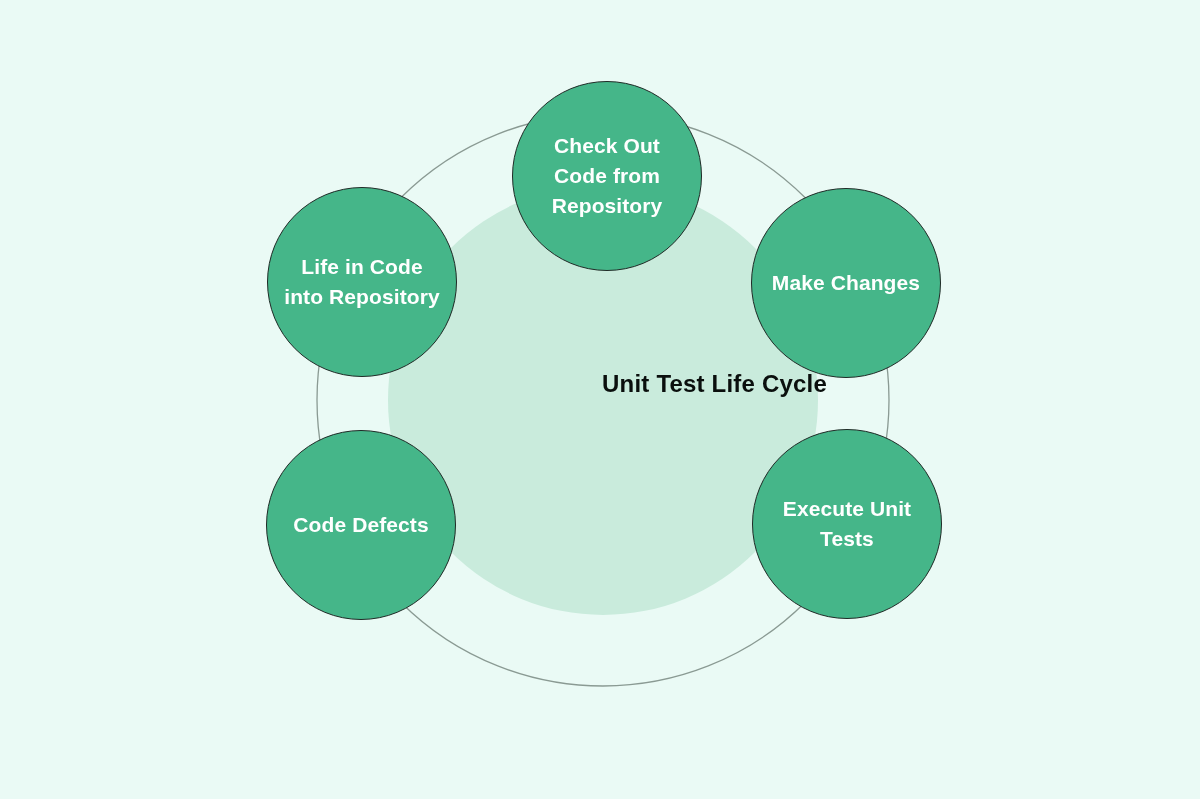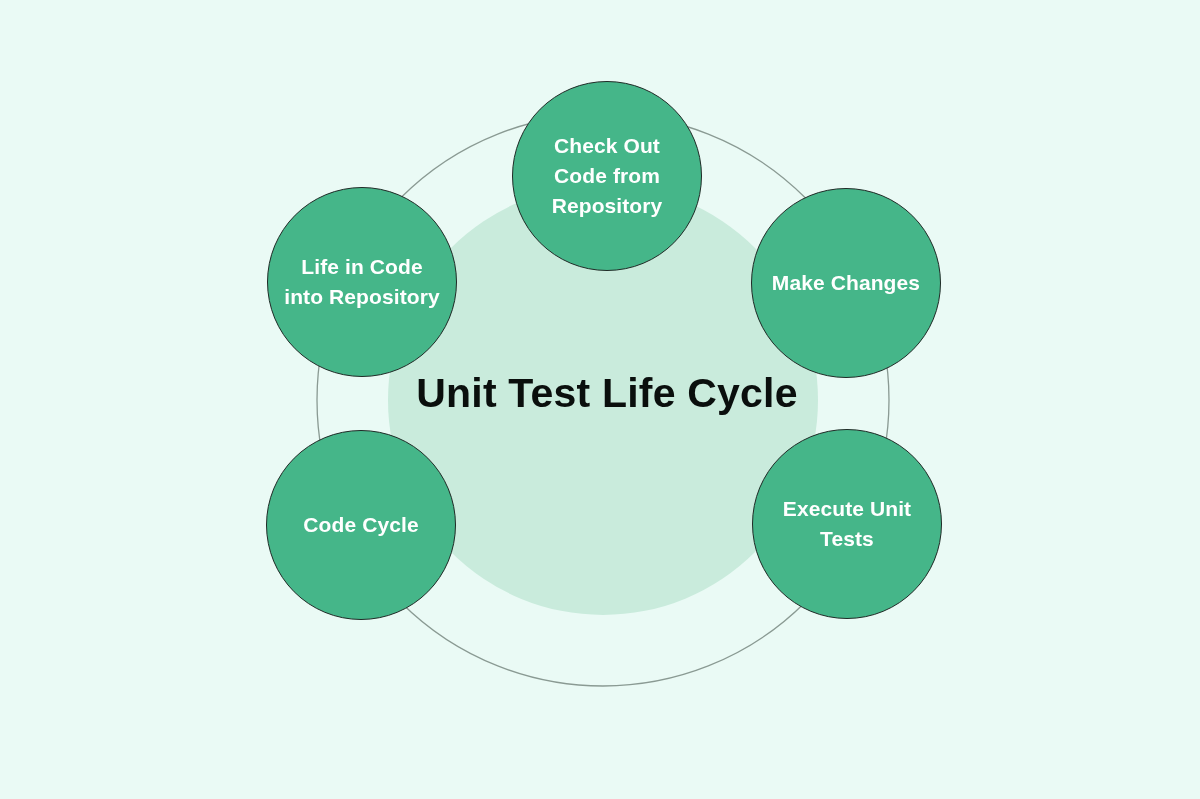--- a/index.html
+++ b/index.html
@@ -55,23 +55,23 @@
     letter-spacing: 0.1px;
     padding: 0 16px;
     box-sizing: border-box;
     width: 100%;
   }
   .center-title {
     position: absolute;
     left: 383px;
     top: 370px;
     width: 440px;
-    text-align: center;
+    text-align: right;
     color: #0a0f0d;
-    font-size: 41px;
+    font-size: 24px;
     font-weight: bold;
     letter-spacing: 0.2px;
     white-space: nowrap;
   }
   
   .n0 { left: 508px; top:  81px; }   
   .n1 { left: 747px; top: 188px; }   
   .n2 { left: 748px; top: 429px; }   
   .n3 { left: 503px; top: 526px; }   
   .n4 { left: 262px; top: 430px; }   
@@ -96,21 +96,21 @@
     <div class="node n2">
       <span class="node-label">Execute Unit Tests</span>
     </div>
 
     <div class="node n1">
       <span class="node-label">Make Changes</span>
     </div>
 
 
     <div class="node n4">
-      <span class="node-label">Code Cycle</span>
+      <span class="node-label">Code Defects</span>
     </div>
 
     <div class="node n5">
       <span class="node-label">Life in Code into Repository</span>
     </div>
 
     <div class="center-title">Unit Test Life Cycle</div>
 
   </div>
 </div>

